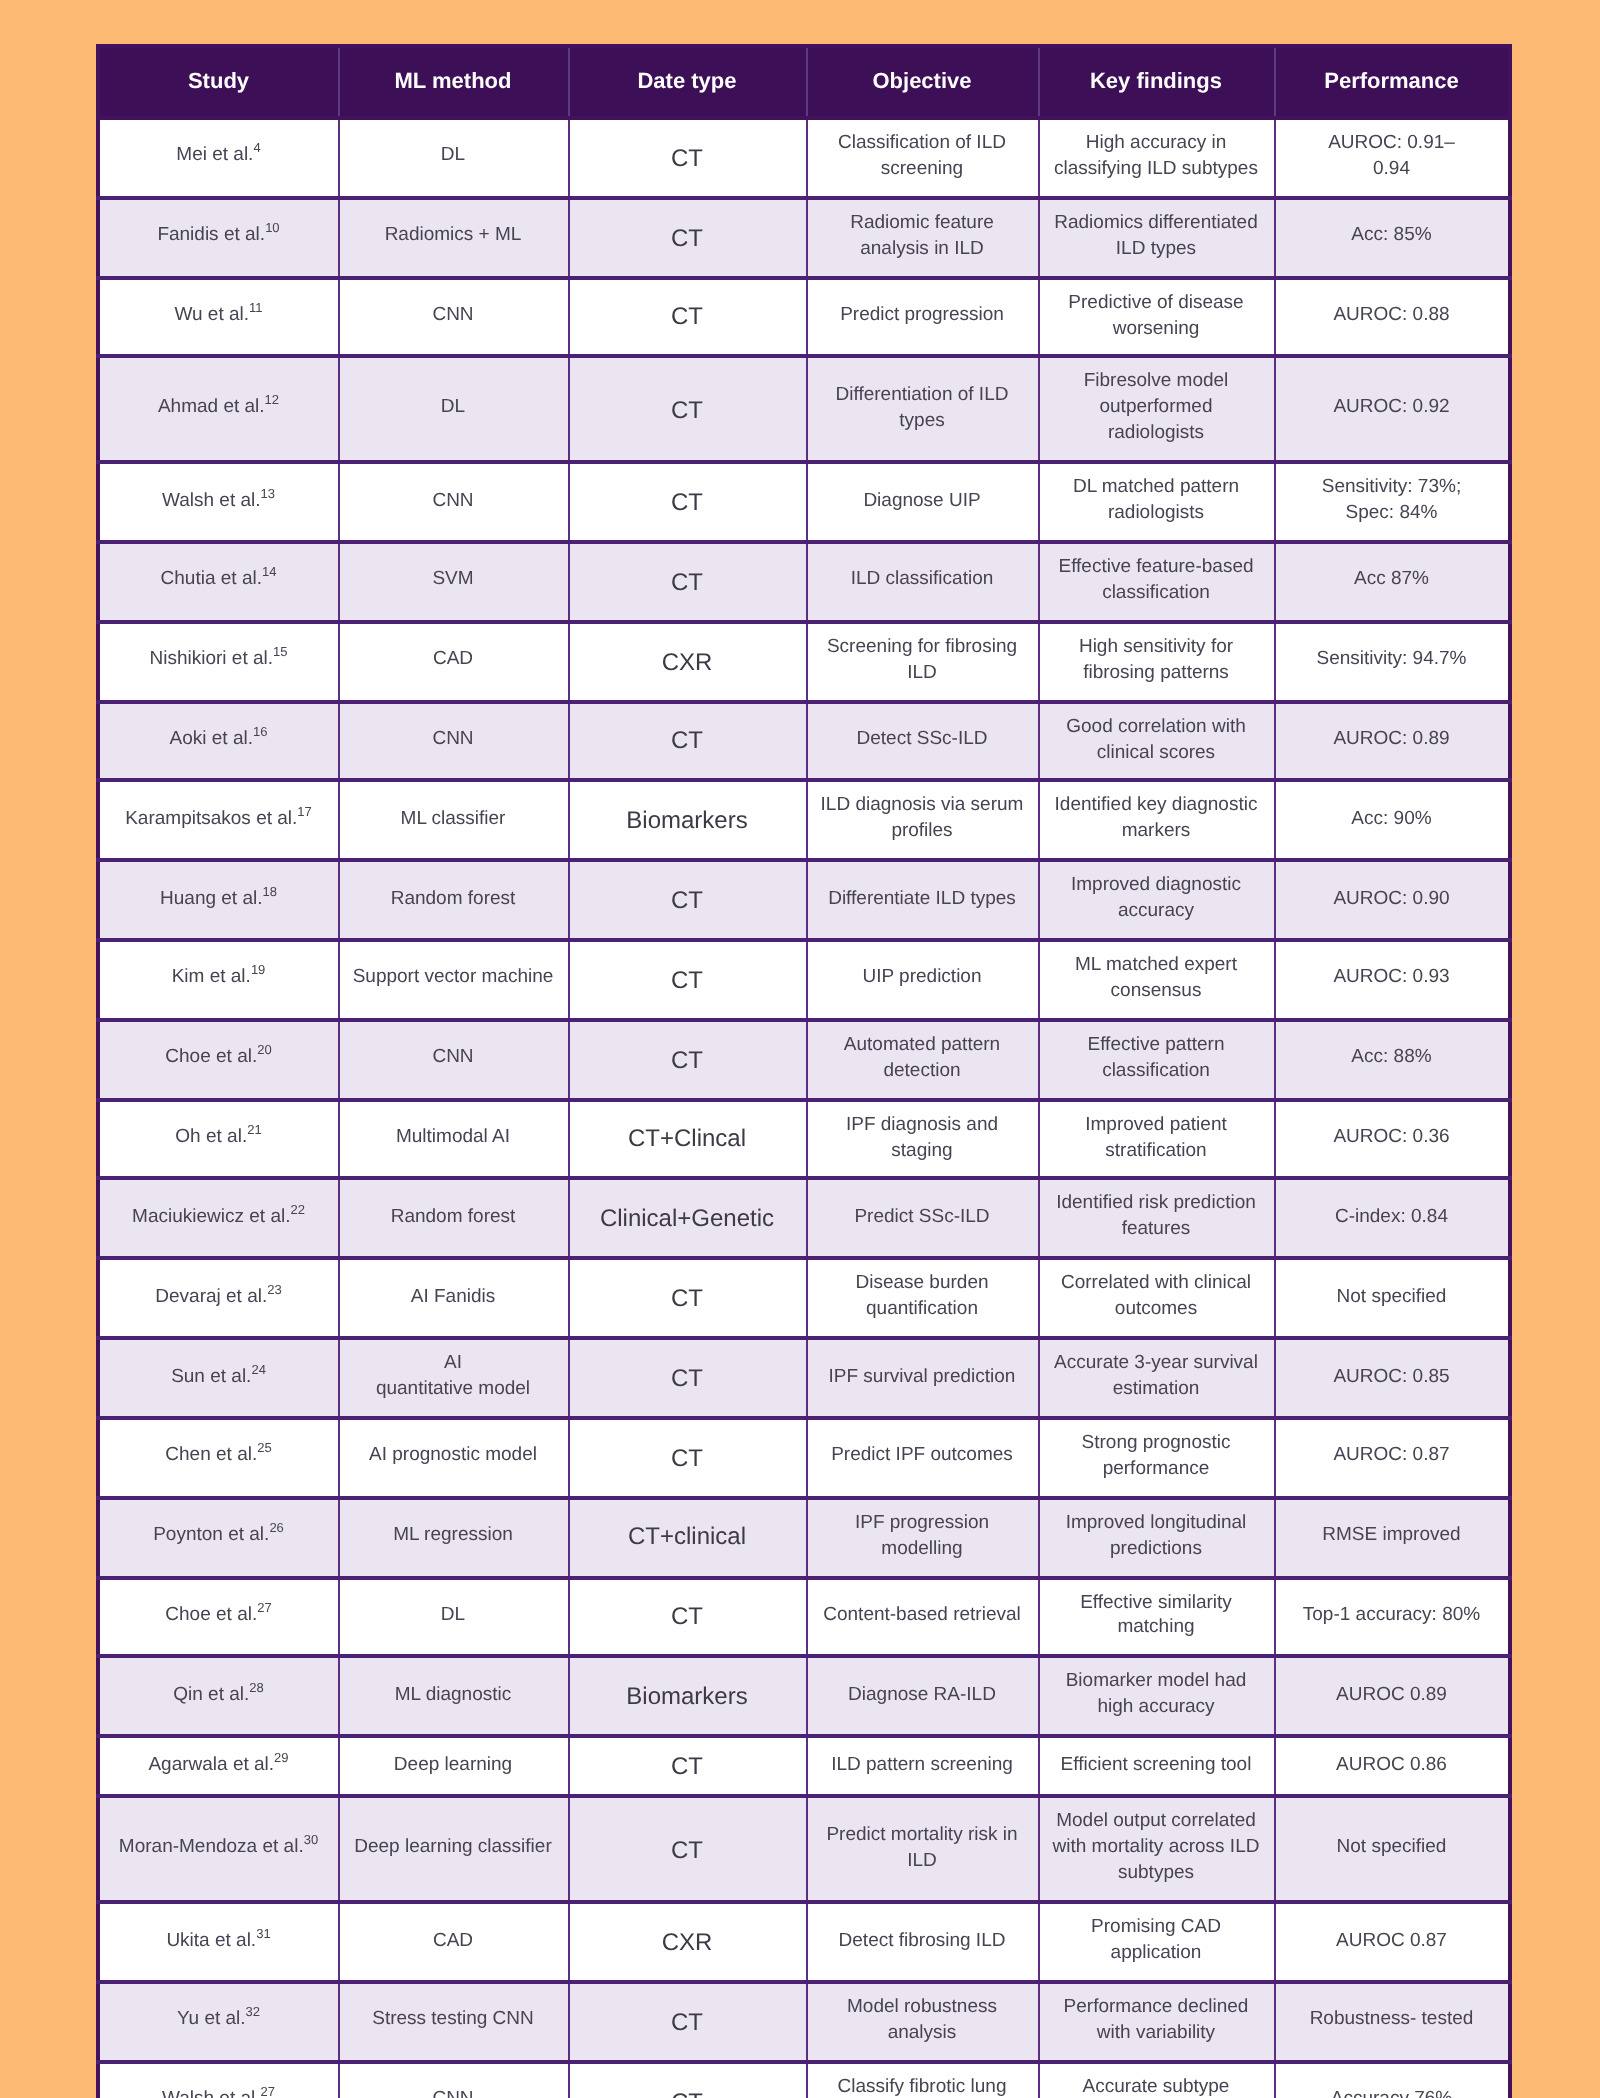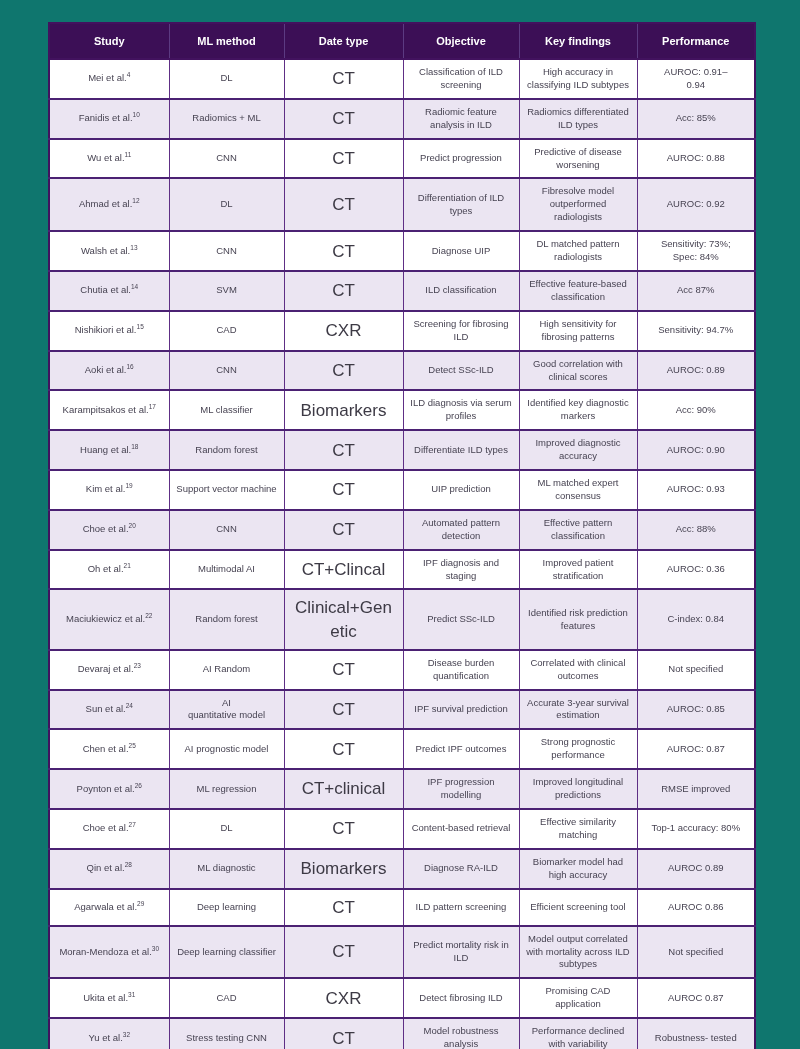--- a/index.html
+++ b/index.html
@@ -1,20 +1,20 @@
 <!DOCTYPE html>
 <html><head>
 <meta charset="utf-8">
 <style>
   html, body { margin: 0; padding: 0; background: #ffffff; }
   .page {
     position: relative;
     width: 800px;
     height: 1049px;
-    background: #0f766e;
+    background: #fdba74;
     font-family: "Liberation Sans", "DejaVu Sans", sans-serif;
     overflow: hidden;
   }
   table.studies {
     position: absolute;
     left: 48px;
     top: 22px;
     width: 706px;
     border-collapse: collapse;
     table-layout: fixed;
@@ -41,21 +41,21 @@
     padding: 6px 6px;
     border-left: 1.5px solid #5e2e85;
     border-right: 1.5px solid #5e2e85;
     border-top: 2px solid #4b2173;
     background: #ffffff;
     white-space: pre-line;
     word-wrap: break-word;
   }
   table.studies tr.alt td { background: #ebe5f2; }
   table.studies td.date-cell {
-    font-size: 17px;
+    font-size: 12px;
     color: #3d3a45;
   }
   table.studies td sup {
     font-size: 6.5px;
     line-height: 0;
     vertical-align: super;
   }
   col.c-study { width: 120px; }
   col.c-ml { width: 115px; }
   col.c-date { width: 119px; }
@@ -196,21 +196,21 @@
         <tr class="alt">
           <td><span>Maciukiewicz et al.</span><sup>22</sup></td>
           <td>Random forest</td>
           <td class="date-cell">Clinical+Genetic</td>
           <td>Predict SSc-ILD</td>
           <td>Identified risk prediction features</td>
           <td>C-index: 0.84</td>
         </tr>
         <tr>
           <td><span>Devaraj et al.</span><sup>23</sup></td>
-          <td>AI Random</td>
+          <td>AI Fanidis</td>
           <td class="date-cell">CT</td>
           <td>Disease burden quantification</td>
           <td>Correlated with clinical outcomes</td>
           <td>Not specified</td>
         </tr>
         <tr class="alt">
           <td><span>Sun et al.</span><sup>24</sup></td>
           <td>AI
 quantitative model</td>
           <td class="date-cell">CT</td>

